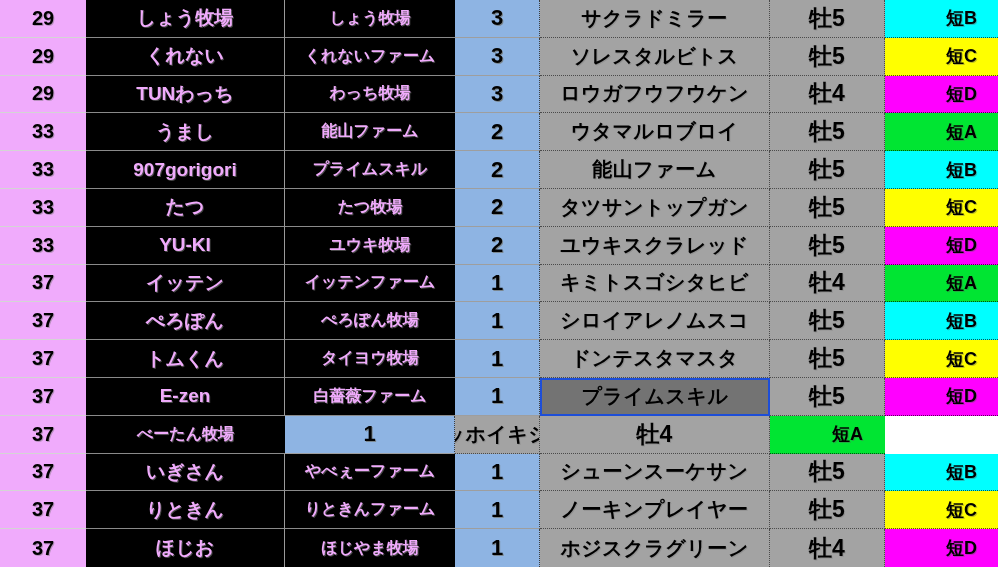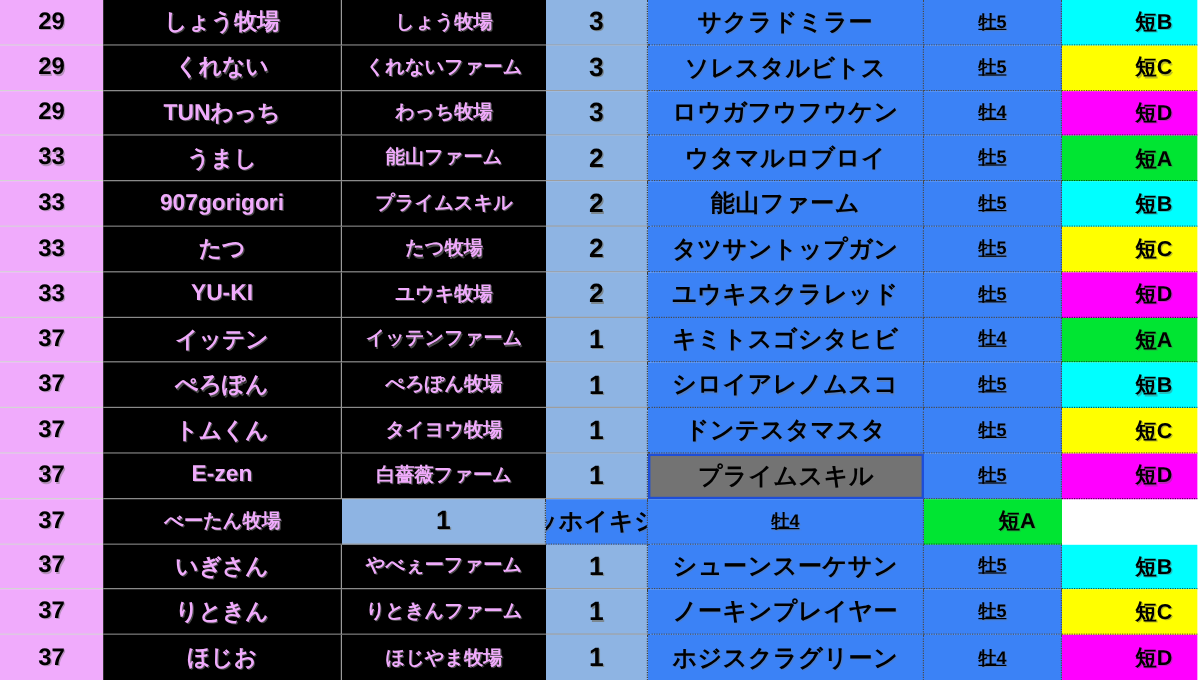--- a/index.html
+++ b/index.html
@@ -43,27 +43,27 @@
   .count {
     background: #8EB4E3;
     font-size: 22px;
     border-bottom: 1px solid #9e9e9e;
     border-right: 1px dotted #3c3c3c;
     text-shadow: 1px 1px 0 rgba(100,80,40,0.45);
   }
 
   
   .horse, .sex {
-    background: #3b82f6;
+    background: #a3a3a3;
     border-bottom: 1px dotted #4a4a4a;
     border-right: 1px dotted #4a4a4a;
     text-shadow: 1px 1px 0 rgba(120,120,120,0.4);
   }
   .horse { font-size: 20px; letter-spacing: 0.5px; }
-  .sex   { font-size: 15px; text-decoration: underline; }
+  .sex   { font-size: 23px; }
 
   
   .grade {
     font-size: 18px;
     border-bottom: 1px dotted rgba(0,0,0,0.65);
     text-shadow: 1px 1px 0 rgba(90,90,90,0.4);
     padding-left: 40px;
   }
 
   

